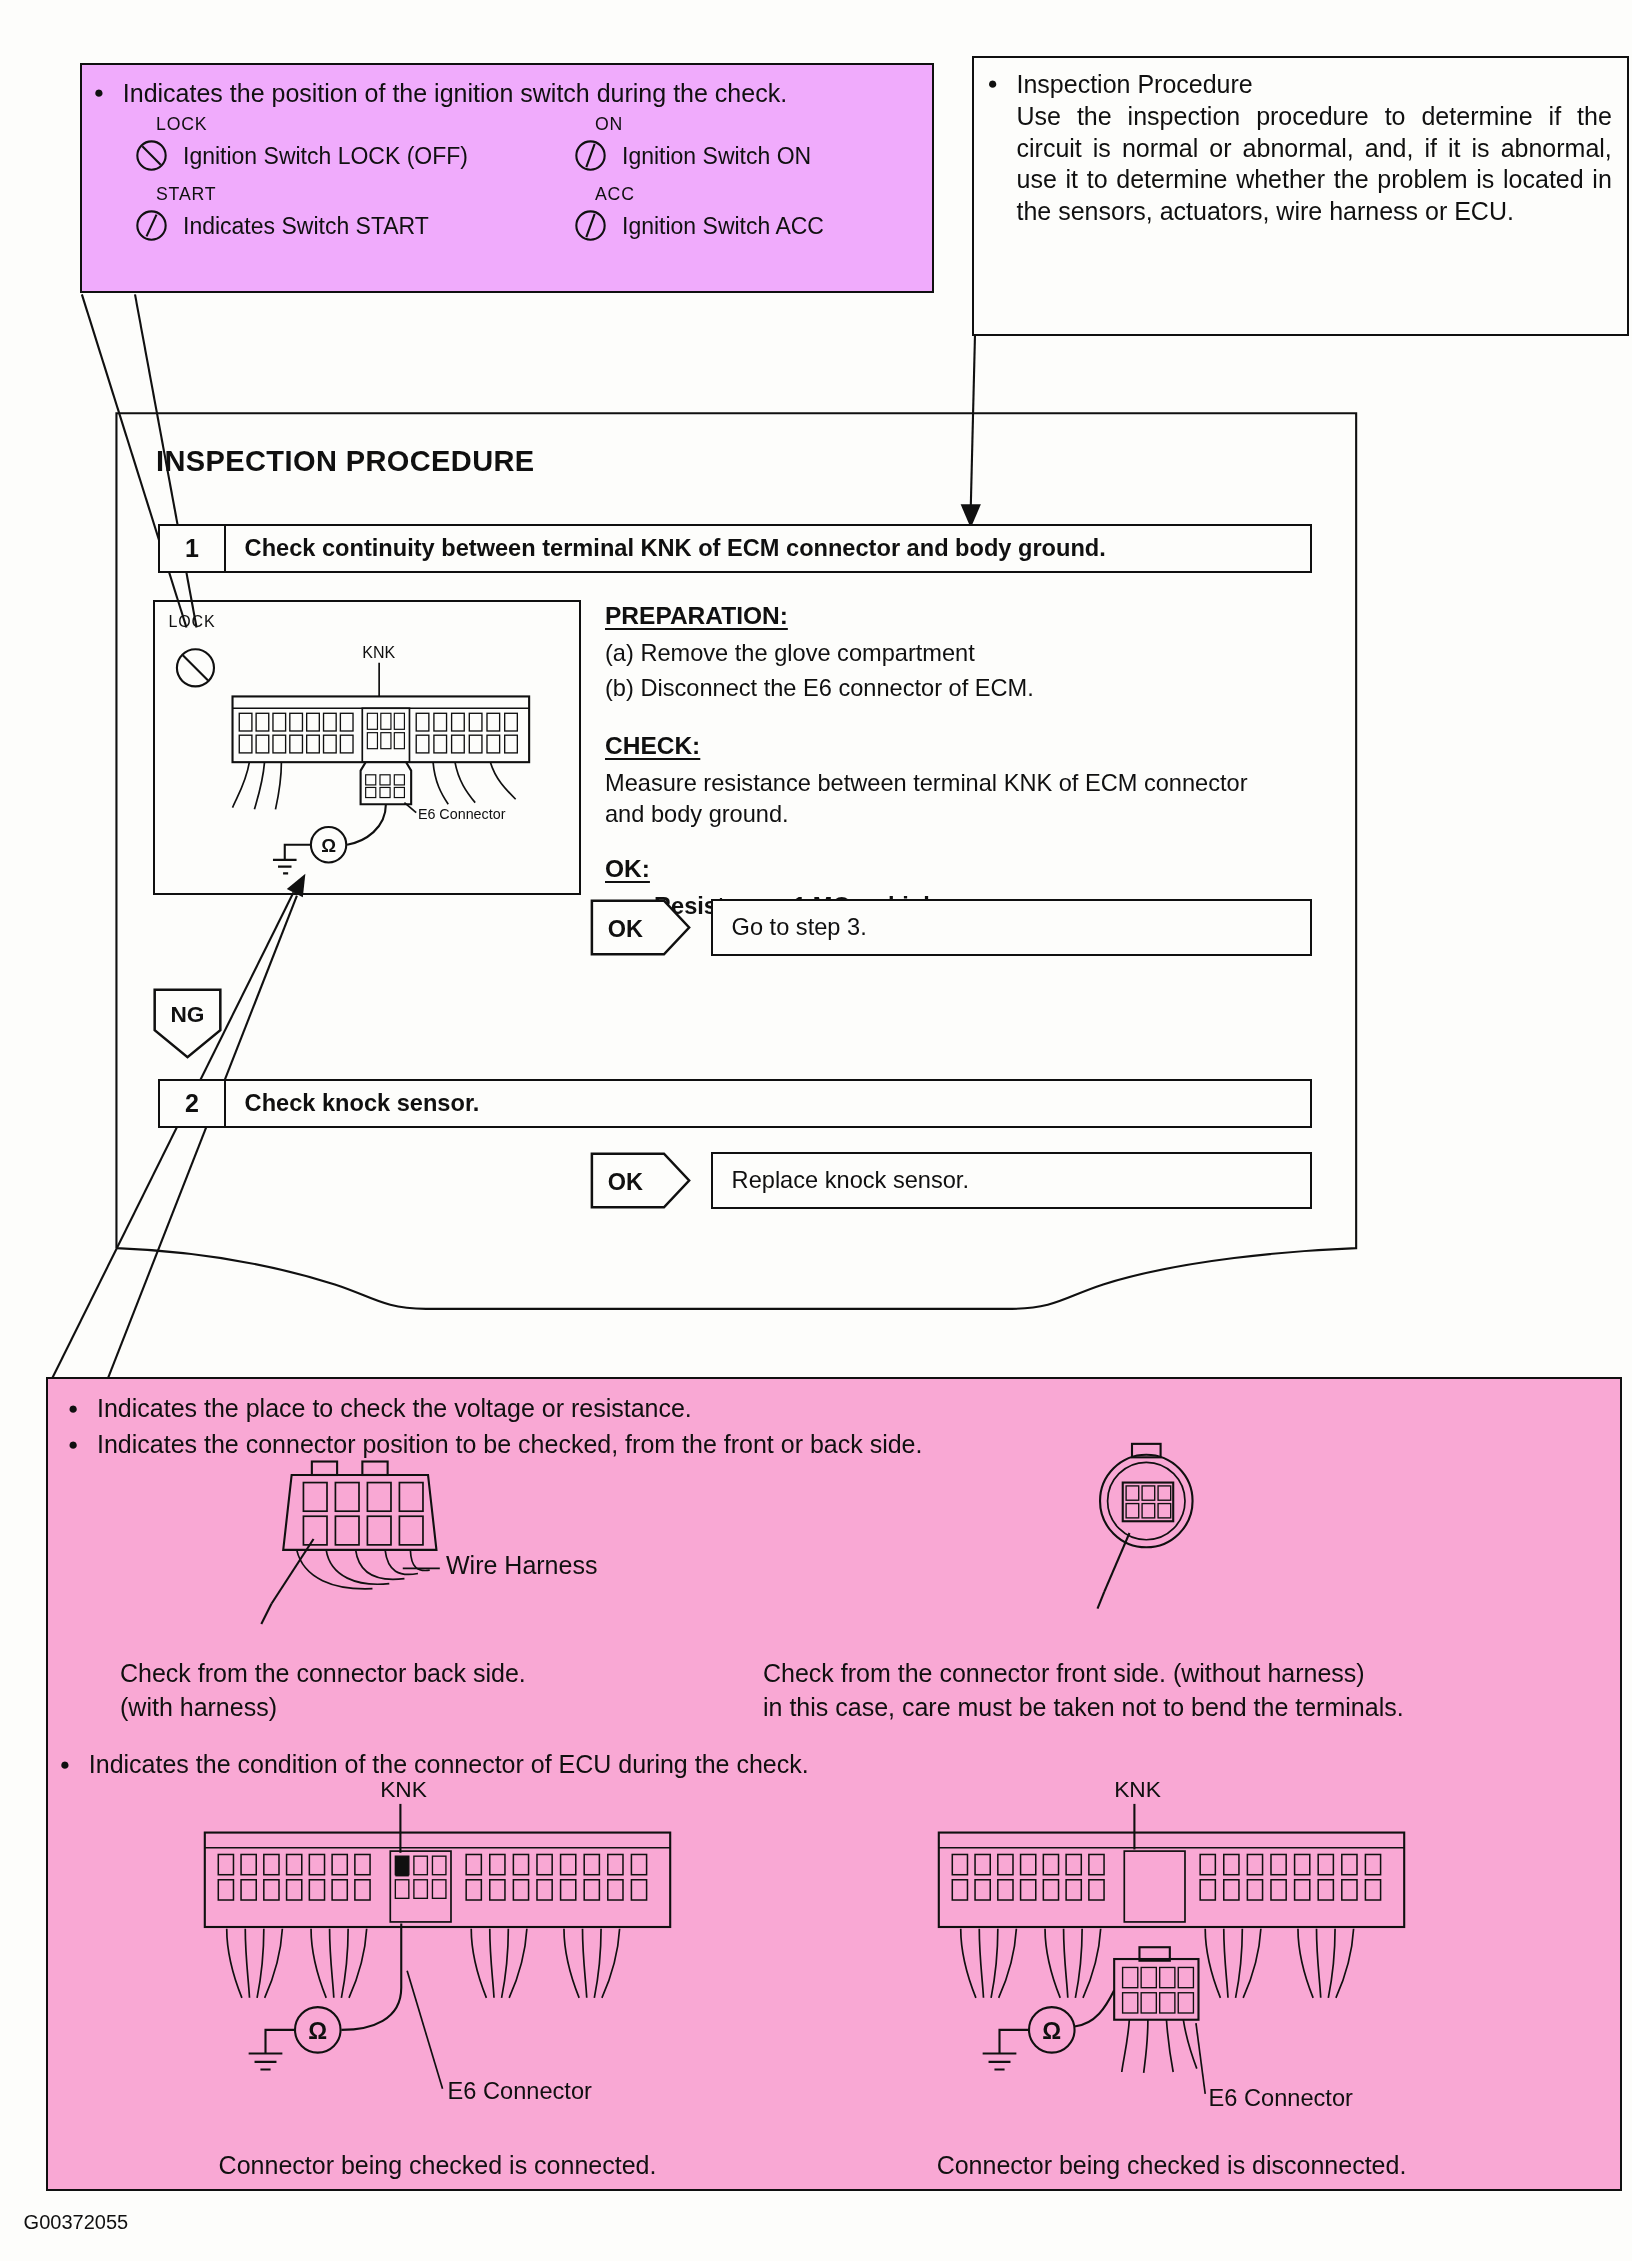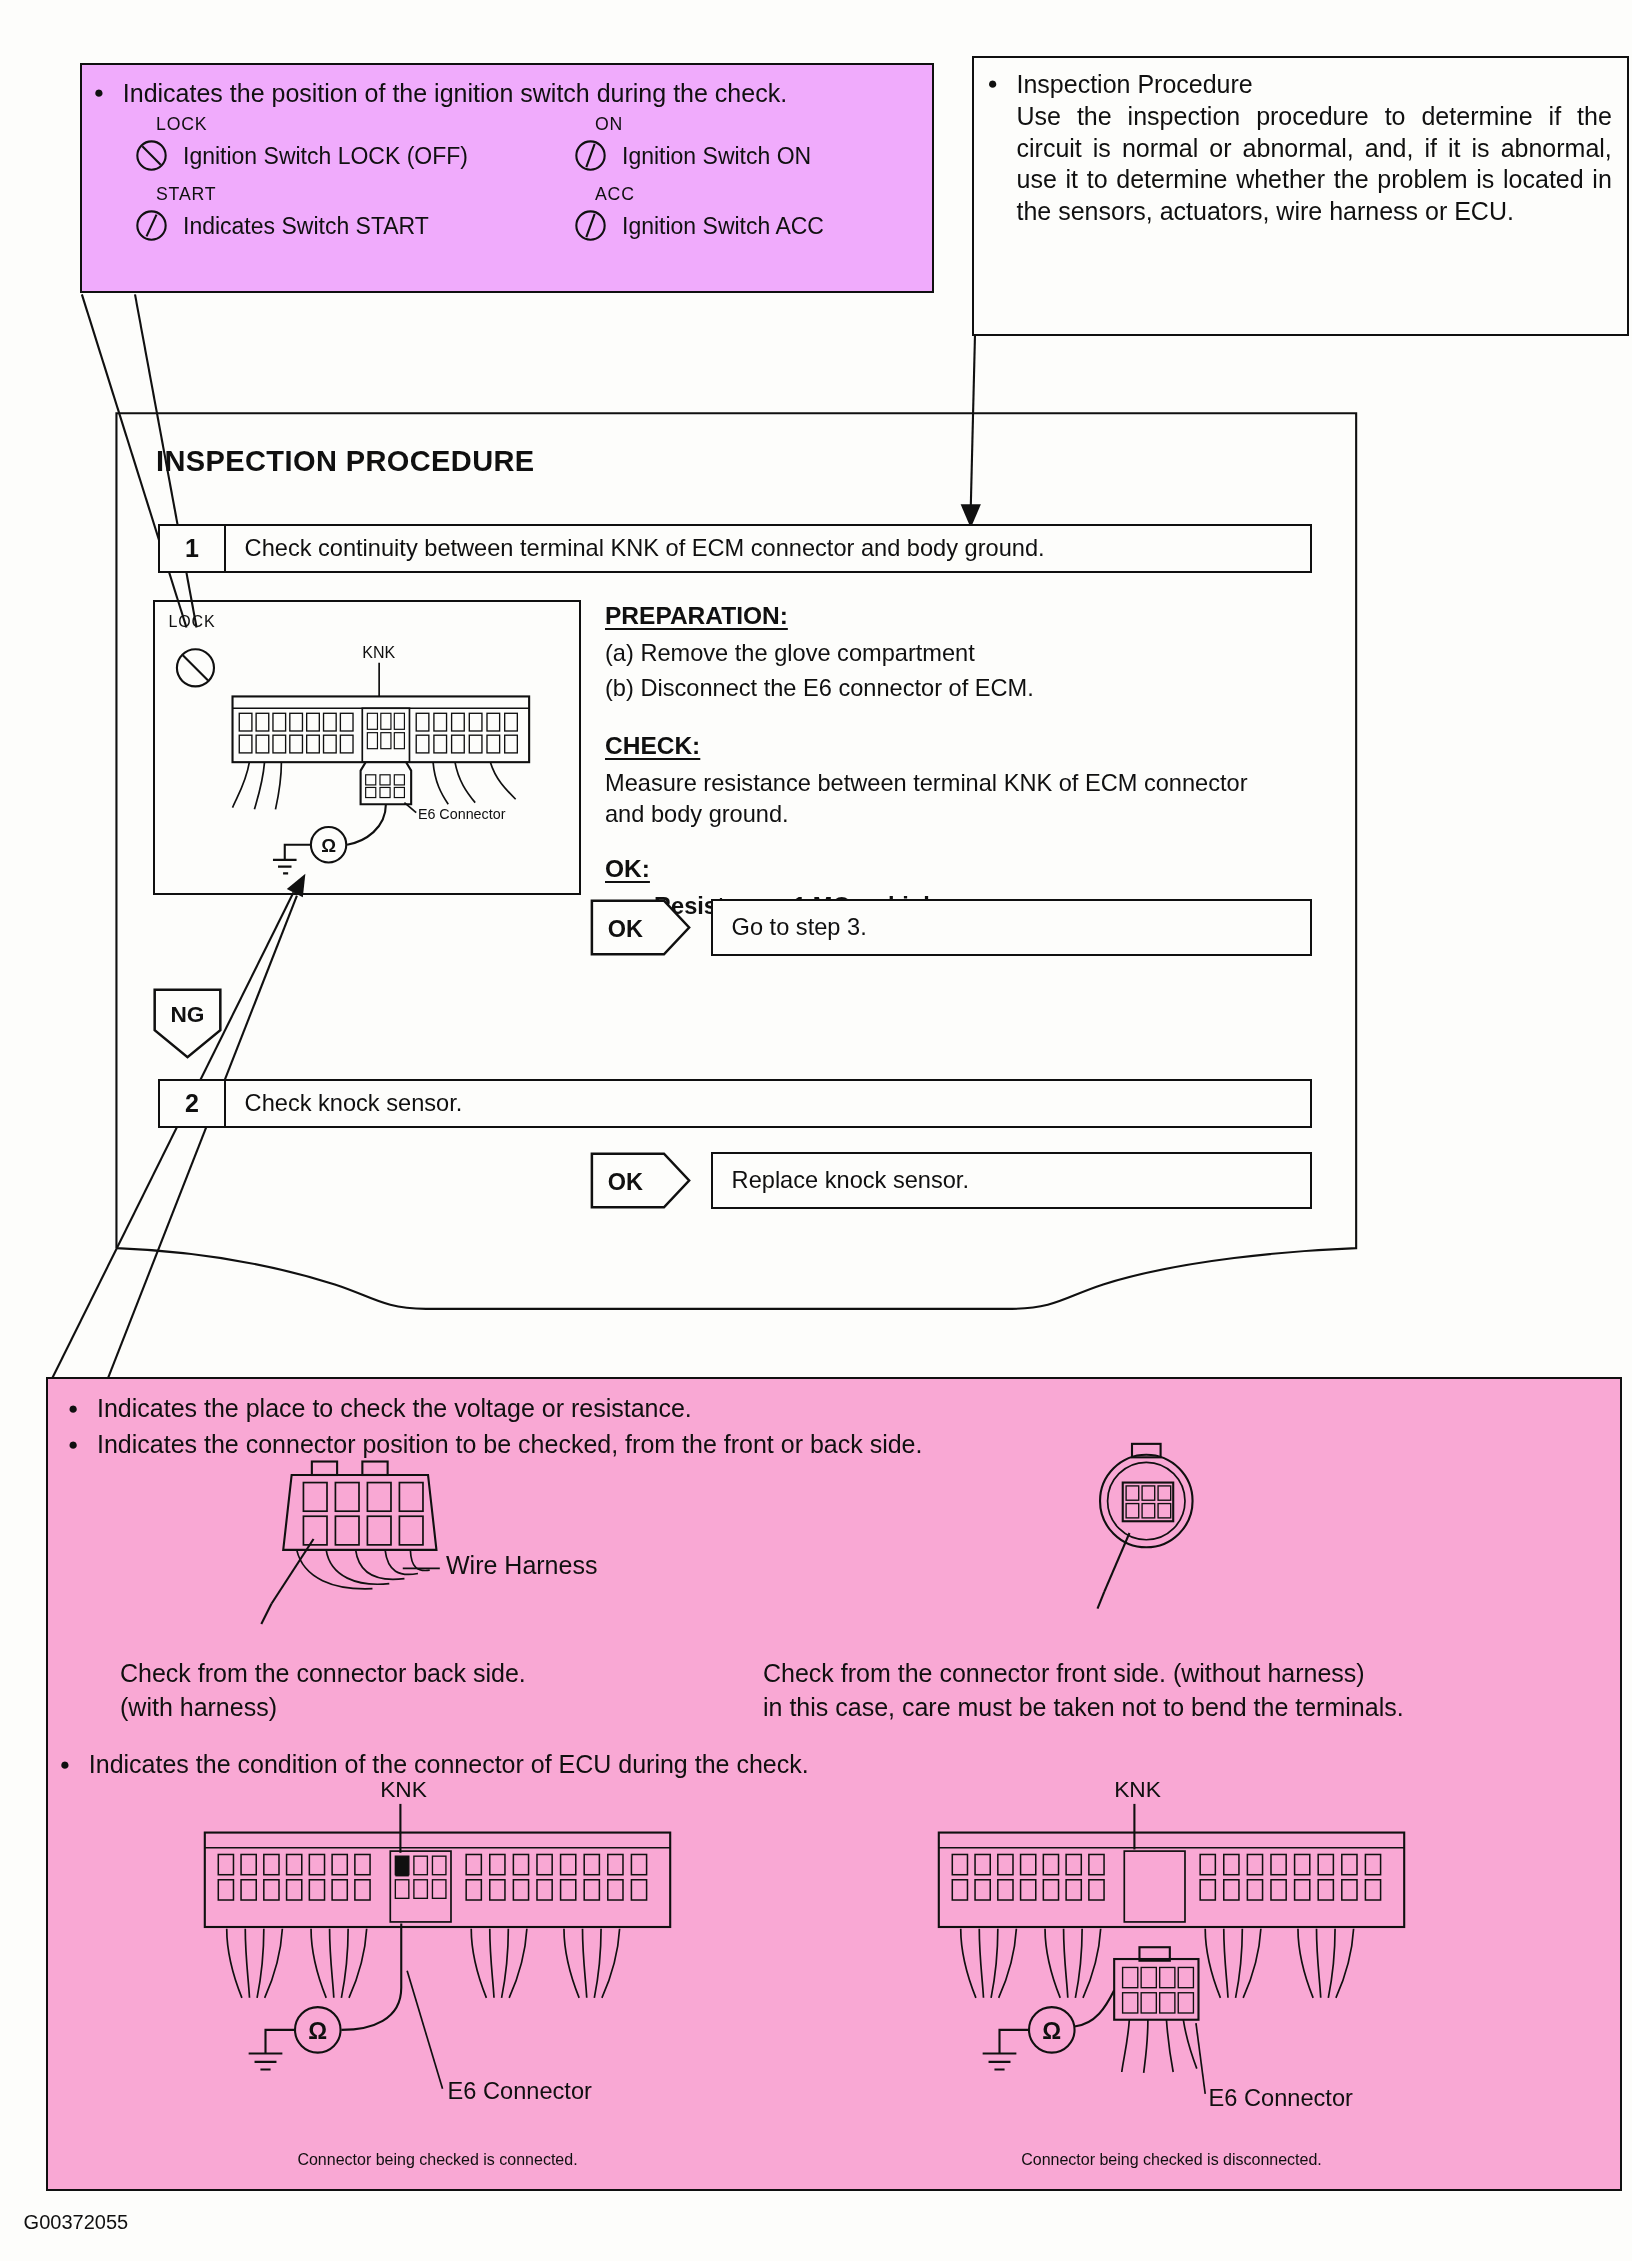--- a/index.html
+++ b/index.html
@@ -10,28 +10,28 @@
   .box{position:absolute;border:2.5px solid #101010}
   .dot{display:inline-block;width:29px;font-size:17px;vertical-align:3.4px}
   .bullet-ln{position:absolute;font-size:25px;white-space:nowrap}
   .sw-grid{display:grid;grid-template-columns:439px auto;padding:6.7px 0 0 52px;row-gap:8.4px}
   .sw-pos{font-size:17.7px;margin:0 0 2.5px 22px;letter-spacing:0.8px}
   .sw-row{display:flex;align-items:center;gap:14px}
   .sw-label{font-size:23px;white-space:nowrap}
   .step{position:absolute;display:flex;border:2.5px solid #101010;height:49px;background:#fdfdfb}
   .step-num{width:66px;flex:none;border-right:2.5px solid #101010;display:flex;align-items:center;
             justify-content:center;font-weight:bold;font-size:25px}
-  .step-text{display:flex;align-items:center;font-weight:normal;font-size:23.6px;padding-left:18.6px;white-space:nowrap}
+  .step-text{display:flex;align-items:center;font-weight:bold;font-size:23.6px;padding-left:18.6px;white-space:nowrap}
   .result-box{position:absolute;height:57px;border:2.5px solid #101010;display:flex;align-items:center;
               font-weight:normal;font-size:23.6px;padding-left:18.6px;background:#fdfdfb}
   .h-ul{font-size:24.5px;font-weight:bold;text-decoration:underline;text-decoration-thickness:2.1px;
         text-underline-offset:4.2px;margin-bottom:8.4px}
   .body-ln{font-size:23.6px;line-height:1.3;margin-bottom:4.2px}
   .cap{position:absolute;font-size:25px;line-height:1.35}
-  .cap-c{position:absolute;font-size:16px;text-align:center}
+  .cap-c{position:absolute;font-size:25px;text-align:center}
   svg text{fill:#101010;font-family:"Liberation Sans",sans-serif}
   svg .b{font-weight:bold}
   .ln{stroke:#101010;stroke-width:2.5;fill:none}
   .w{stroke:#101010;stroke-width:2;fill:none}
   .w2{stroke:#101010;stroke-width:2.5;fill:none}
 </style>
 </head>
 <body>
 
 <div id="page">

